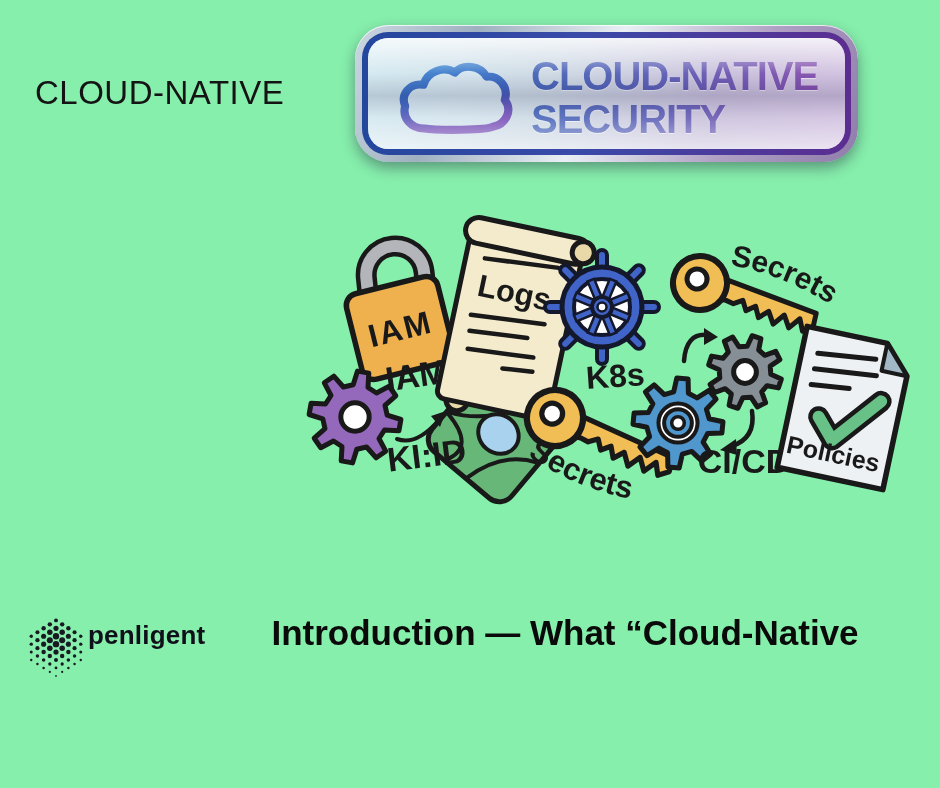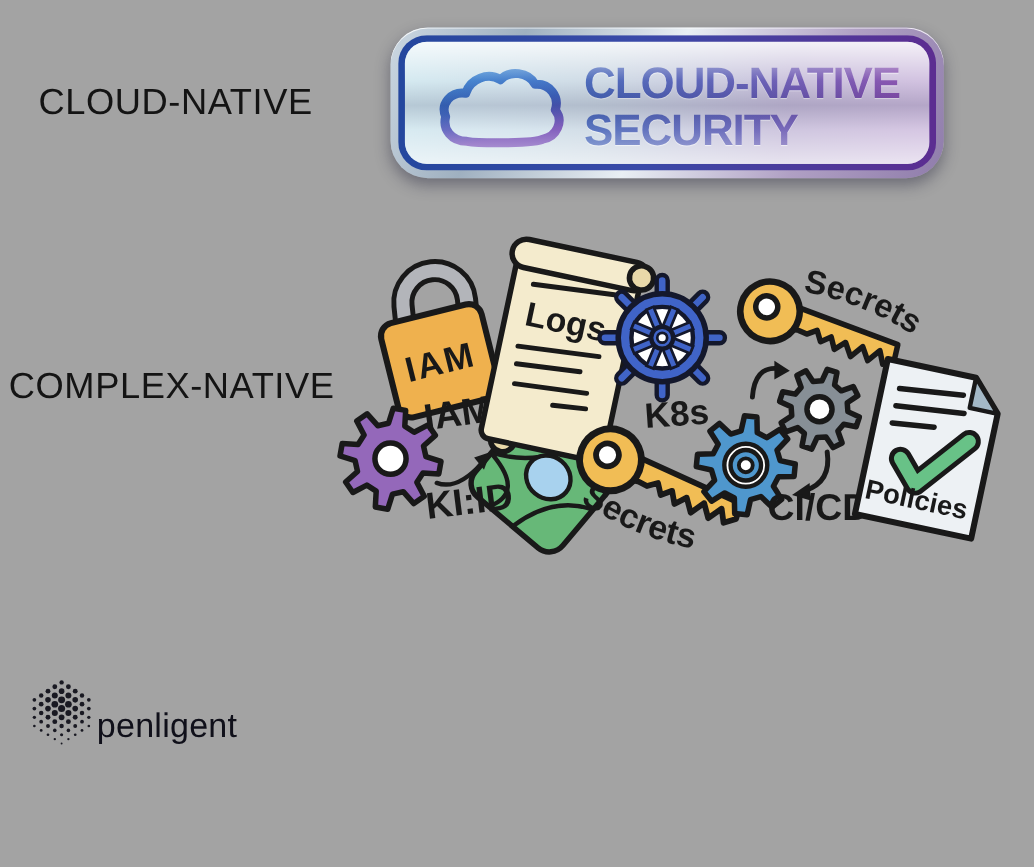--- a/index.html
+++ b/index.html
@@ -1,16 +1,16 @@
 <!DOCTYPE html>
 <html><head>
 <meta charset="utf-8">
 <style>
   html,body{margin:0;padding:0;background:#ffffff;}
-  .canvas{position:relative;width:940px;height:788px;background:#a3a3a3;overflow:hidden;
+  .canvas{position:relative;width:940px;height:788px;background:#86efac;overflow:hidden;
           font-family:"Liberation Sans",sans-serif;}
   .side-label{position:absolute;font-size:33px;font-weight:400;color:#141414;letter-spacing:.5px;white-space:nowrap;}
   #label-cloud{left:35px;top:74px;}
   #label-complex{left:8px;top:332px;}
 
   
   .badge-outer{position:absolute;left:355px;top:25px;width:503px;height:137px;box-sizing:border-box;
     border-radius:34px;padding:7px;
     background:linear-gradient(115deg,#ccd8e2,#9fb0c0 22%,#e9eff4 48%,#b0a0c4 75%,#8f7cab);
     box-shadow:0 6px 14px rgba(30,30,55,.42),0 1px 0 rgba(255,255,255,.8) inset;}
@@ -27,31 +27,30 @@
     -webkit-background-clip:text;background-clip:text;color:transparent;
     filter:drop-shadow(0 1px 0 rgba(255,255,255,.55));}
 
   
   svg{display:block;}
   .cluster{position:absolute;left:300px;top:205px;}
   .cluster text{font-family:"Liberation Sans",sans-serif;fill:#191919;font-weight:700;}
 
   
   .logo-dots{position:absolute;left:27px;top:616px;width:58px;height:72px;}
-  .wordmark{position:absolute;left:88px;top:642px;font-size:31px;font-weight:400;color:#10101a;letter-spacing:.2px;}
+  .wordmark{position:absolute;left:88px;top:620px;font-size:26px;font-weight:700;color:#10101a;letter-spacing:.2px;}
   .title{position:absolute;left:215px;top:608px;width:700px;text-align:center;
     font-size:35px;line-height:50px;font-weight:700;color:#0a0a0a;}
 </style>
 </head>
 <body>
 
 <div class="canvas">
 
   <div class="side-label" id="label-cloud">CLOUD-NATIVE</div>
-  <div class="side-label" id="label-complex">COMPLEX-NATIVE</div>
 
   <div class="badge-outer">
     <div class="badge-inner">
       <svg class="badge-cloud" viewBox="0 0 120 78">
         <defs>
           <linearGradient id="cg" x1="0" y1="0" x2="0.3" y2="1">
             <stop offset="0" stop-color="#2f80cf"></stop>
               <stop offset="55%" stop-color="#2a55b8"></stop>
               <stop offset="1" stop-color="#6a3fb0"></stop>
           </linearGradient>
@@ -268,15 +267,16 @@
       <circle cx="49.2" cy="32.0" r="2.11" fill="#191922"></circle>
       <circle cx="49.2" cy="40.2" r="1.77" fill="#191922"></circle>
       <circle cx="49.2" cy="48.4" r="1.32" fill="#191922"></circle>
       <circle cx="55.6" cy="19.7" r="1.75" fill="#191922"></circle>
       <circle cx="55.6" cy="27.9" r="1.75" fill="#191922"></circle>
       <circle cx="55.6" cy="36.1" r="1.56" fill="#191922"></circle>
       <circle cx="55.6" cy="44.3" r="1.22" fill="#191922"></circle>
     </svg>
   <div class="wordmark">penligent</div>
   <div class="title">
+    <div>Introduction — What “Cloud-Native</div>
   </div>
 
 </div>
 
 </body></html>

